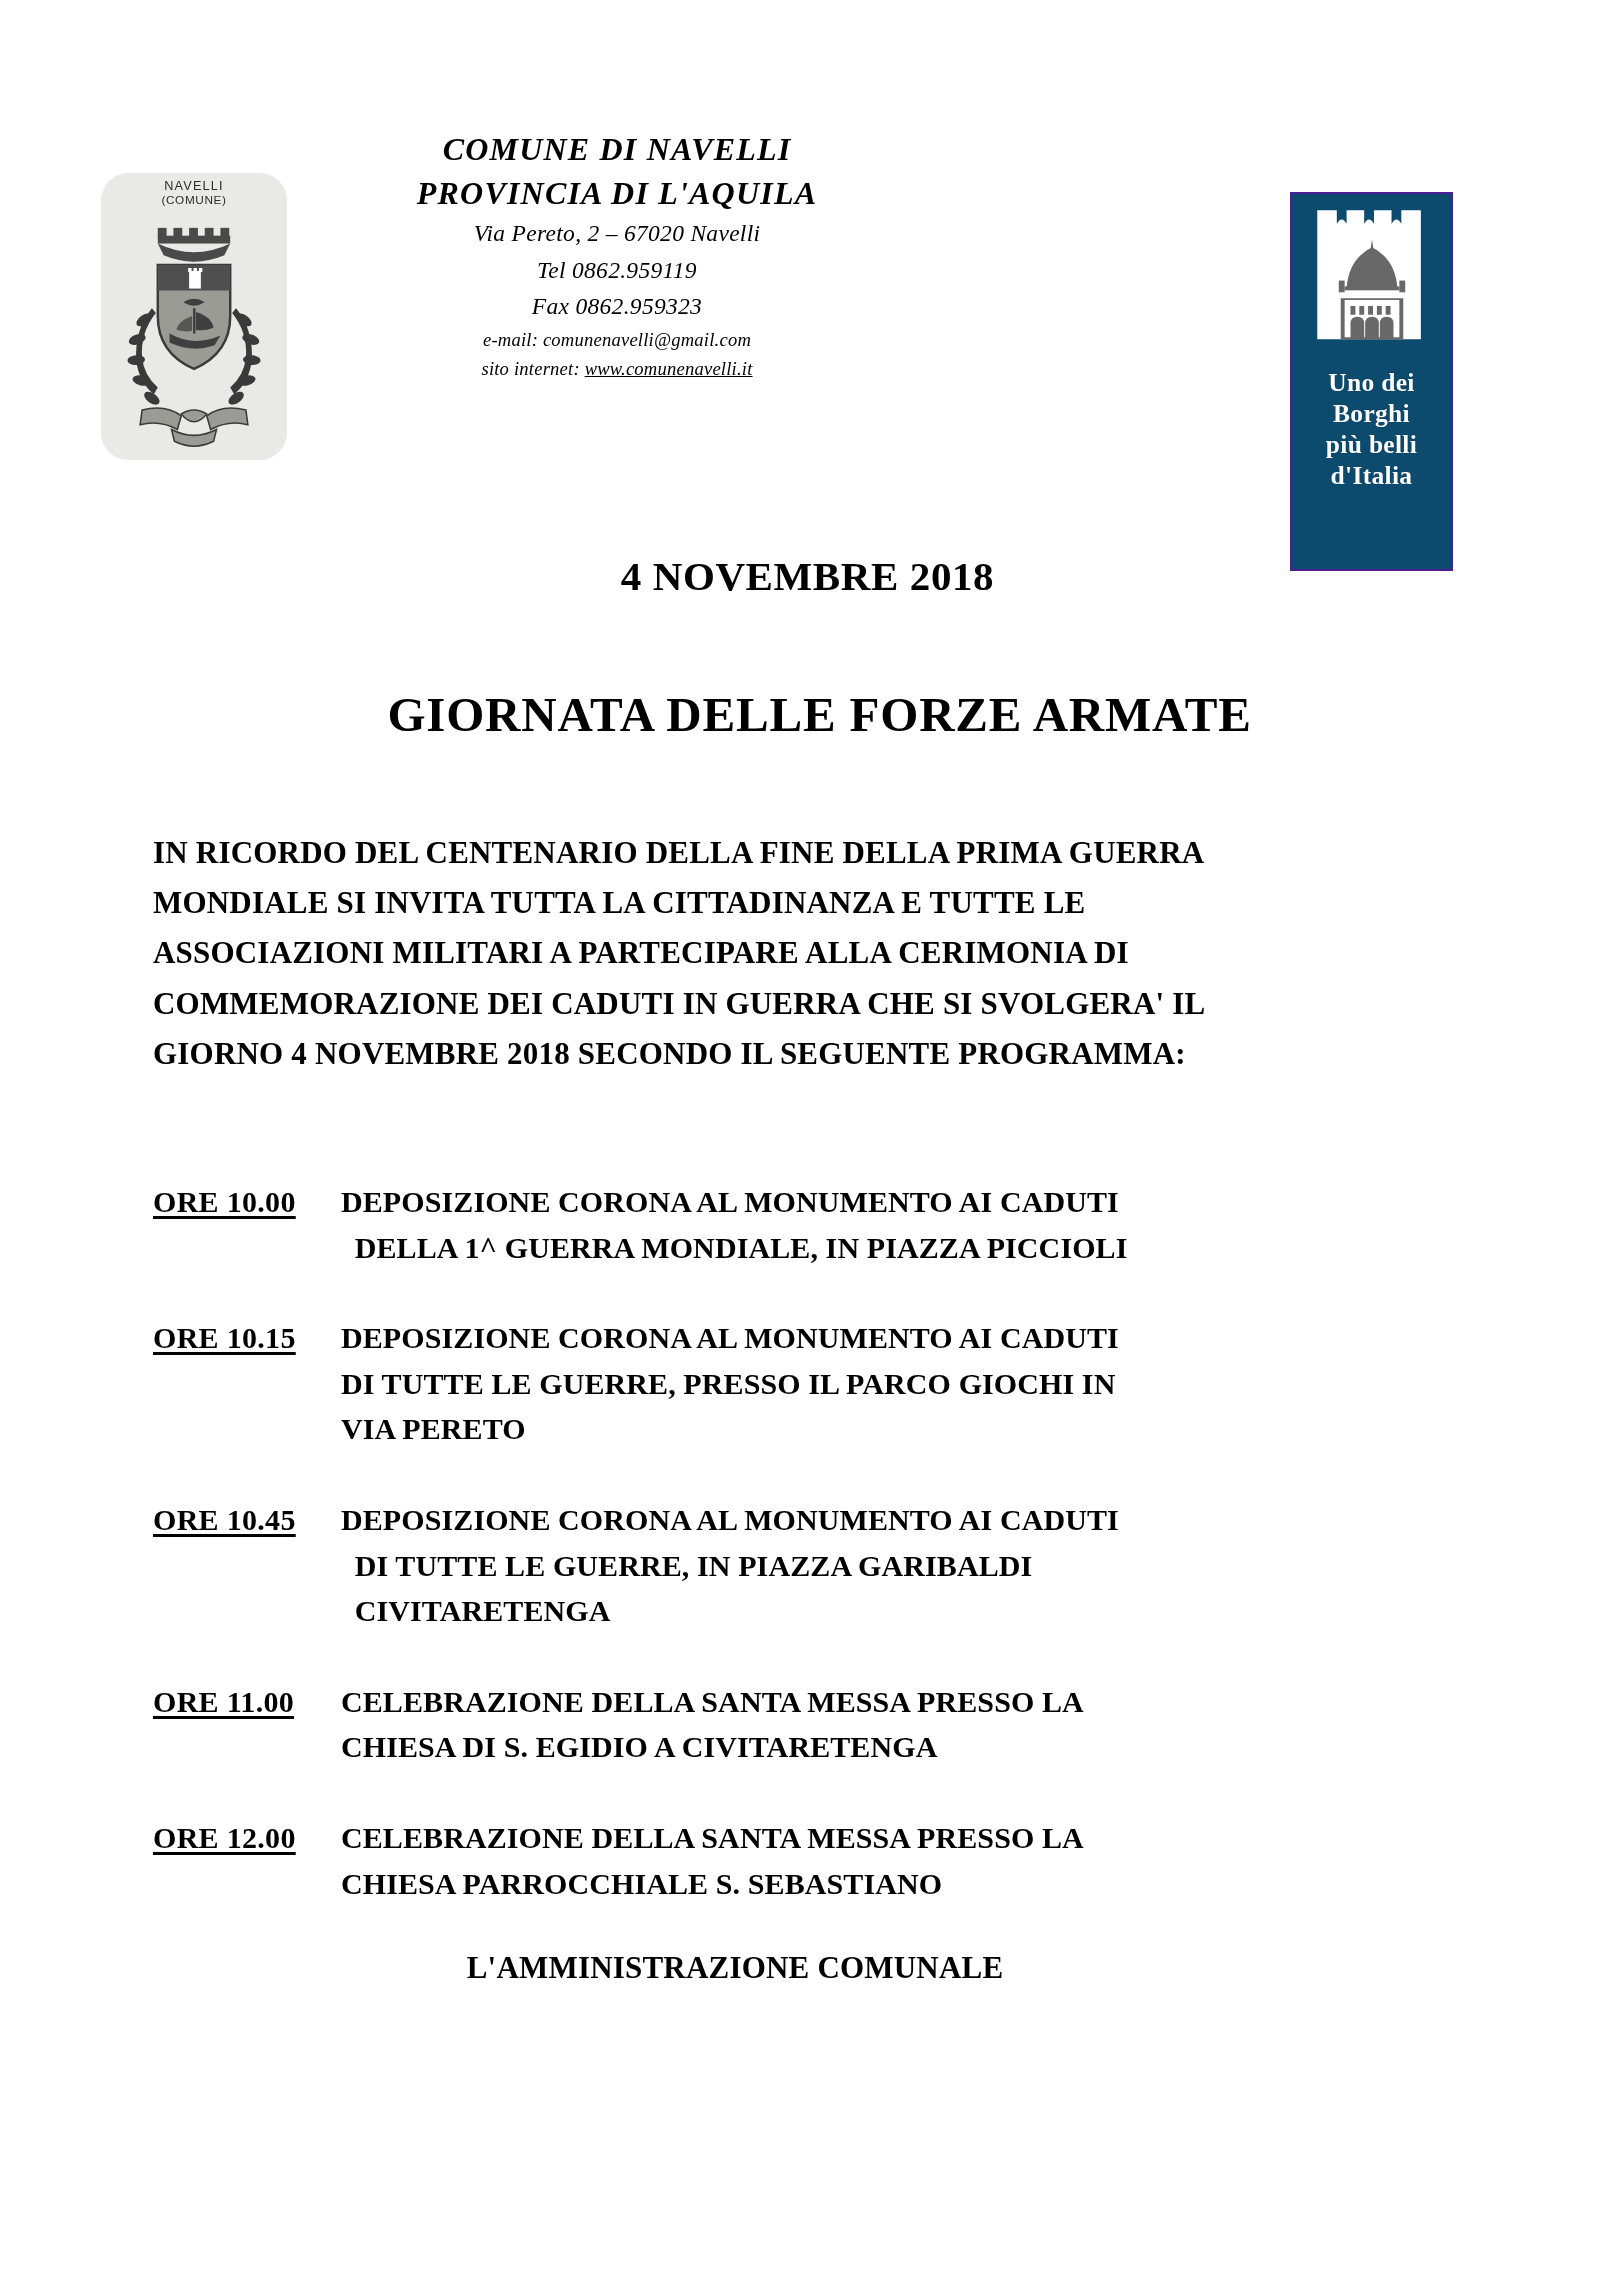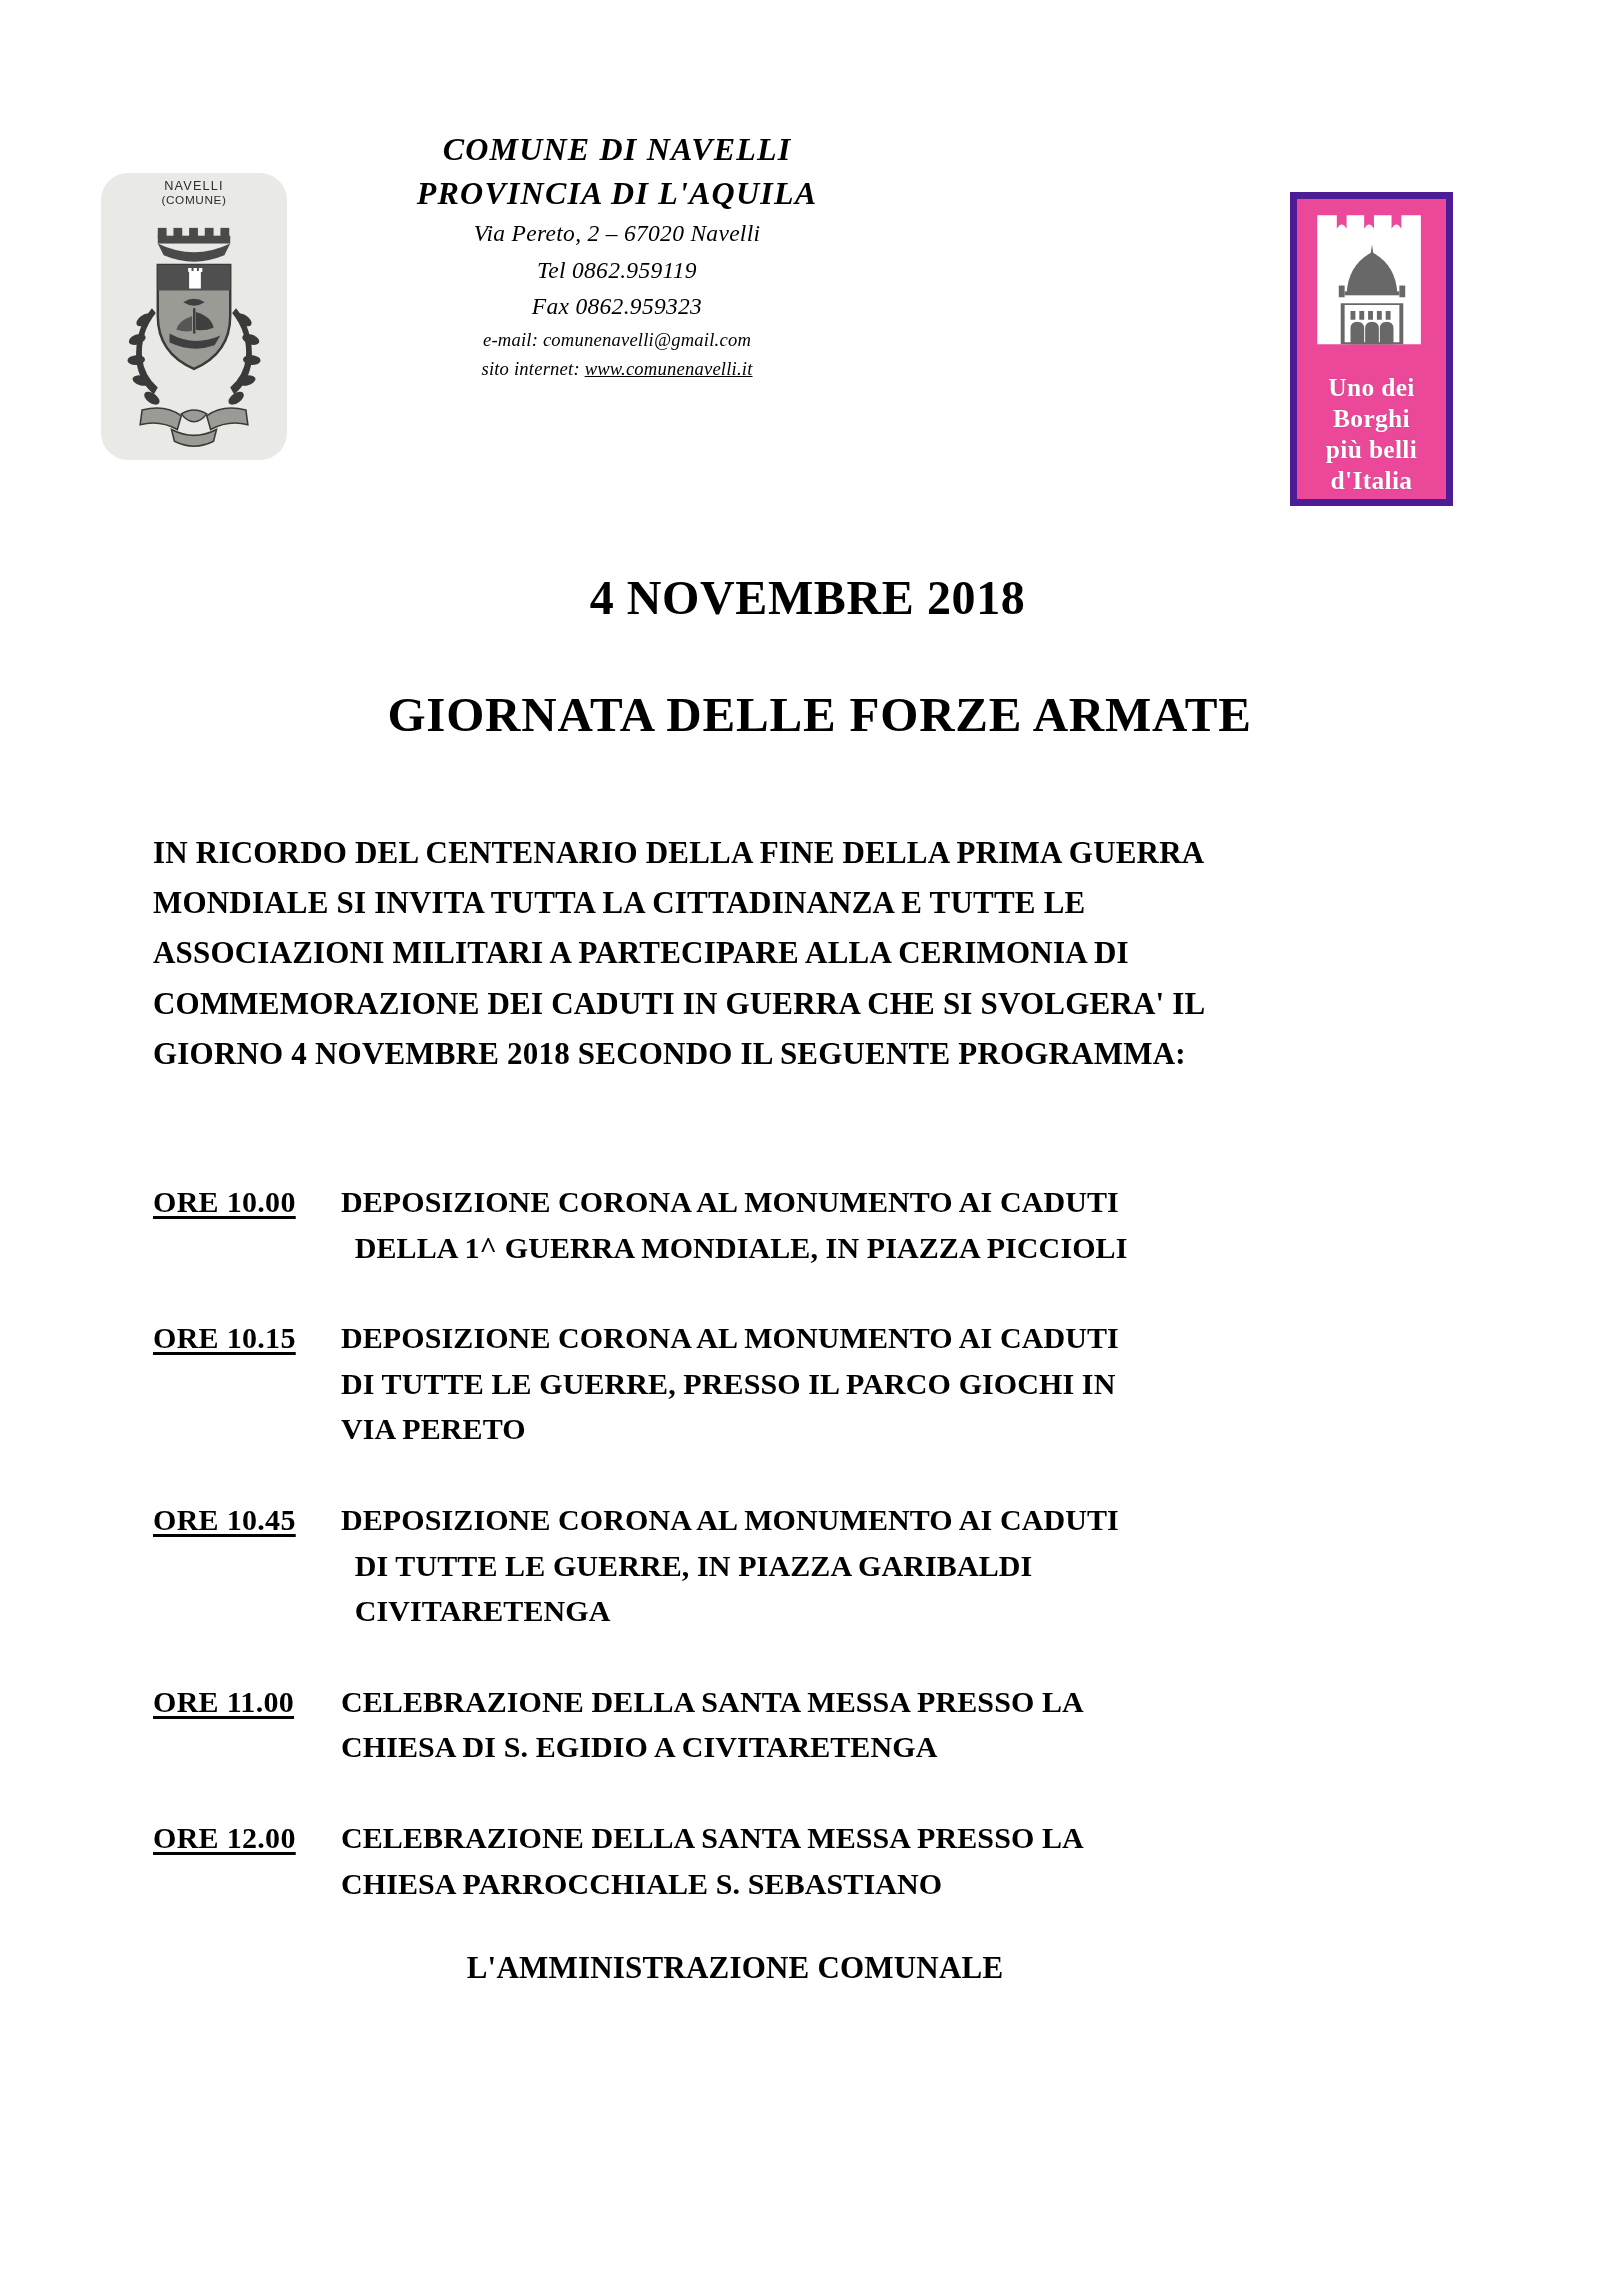--- a/index.html
+++ b/index.html
@@ -94,23 +94,23 @@
     letter-spacing: 0.2px;
   }
   .hline-small .uline { text-decoration: underline; }
 
   
   .borghi {
     position: absolute;
     left: 1290px;
     top: 192px;
     width: 163px;
-    height: 314px;
-    background: #ec4899;
-    border: 7px solid #4c1d95;
+    height: 379px;
+    background: #0c4a6e;
+    border: 2px solid #4c1d95;
     box-sizing: border-box;
   }
   .borghi-art {
     position: absolute;
     left: 50%;
     transform: translateX(-50%);
     top: 9.8px;
     width: 129px;
     height: 157px;
   }
@@ -126,24 +126,24 @@
     font-size: 25.5px;
     line-height: 1.22;
     letter-spacing: 0.3px;
     text-shadow: 0 0 1px rgba(0,0,0,0.35);
   }
 
   
   .title-date {
     position: absolute;
     left: 0;
-    top: 570px;
+    top: 552px;
     width: 1615px;
     text-align: center;
-    font-size: 48px;
+    font-size: 41px;
     font-weight: 700;
     letter-spacing: 0.6px;
   }
   .title-main {
     position: absolute;
     left: 0;
     top: 674px;
     width: 1615px;
     text-align: center;
     font-size: 49px;

